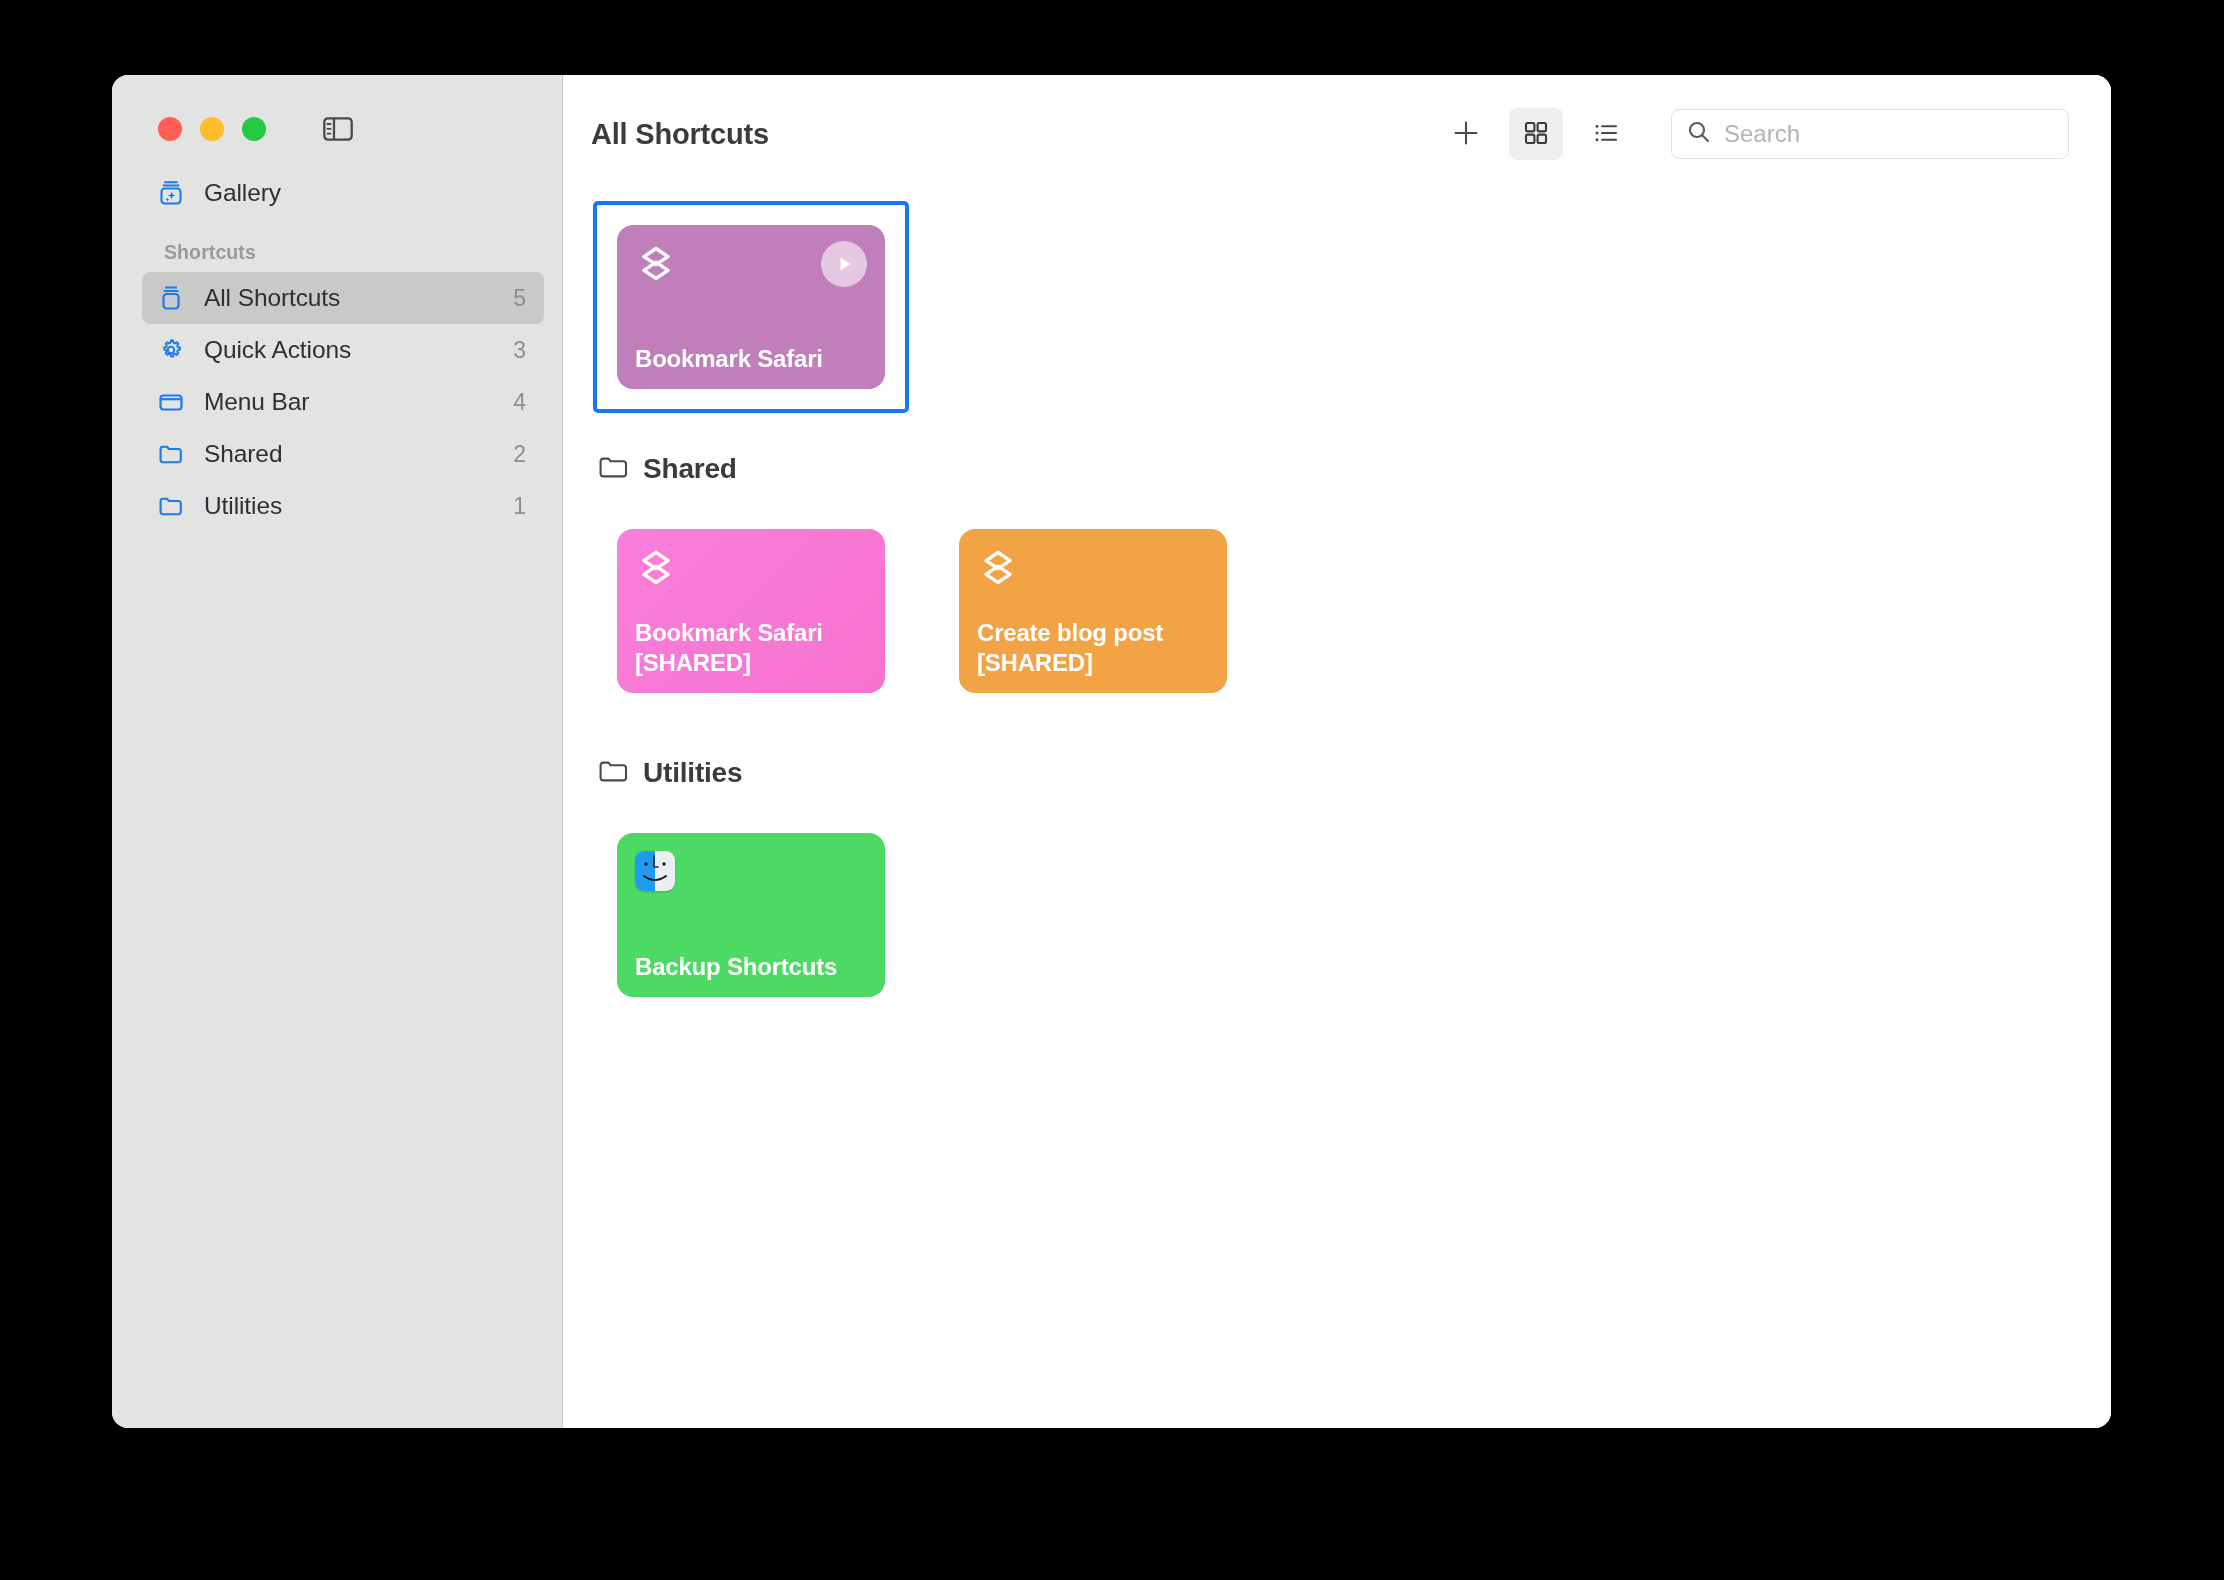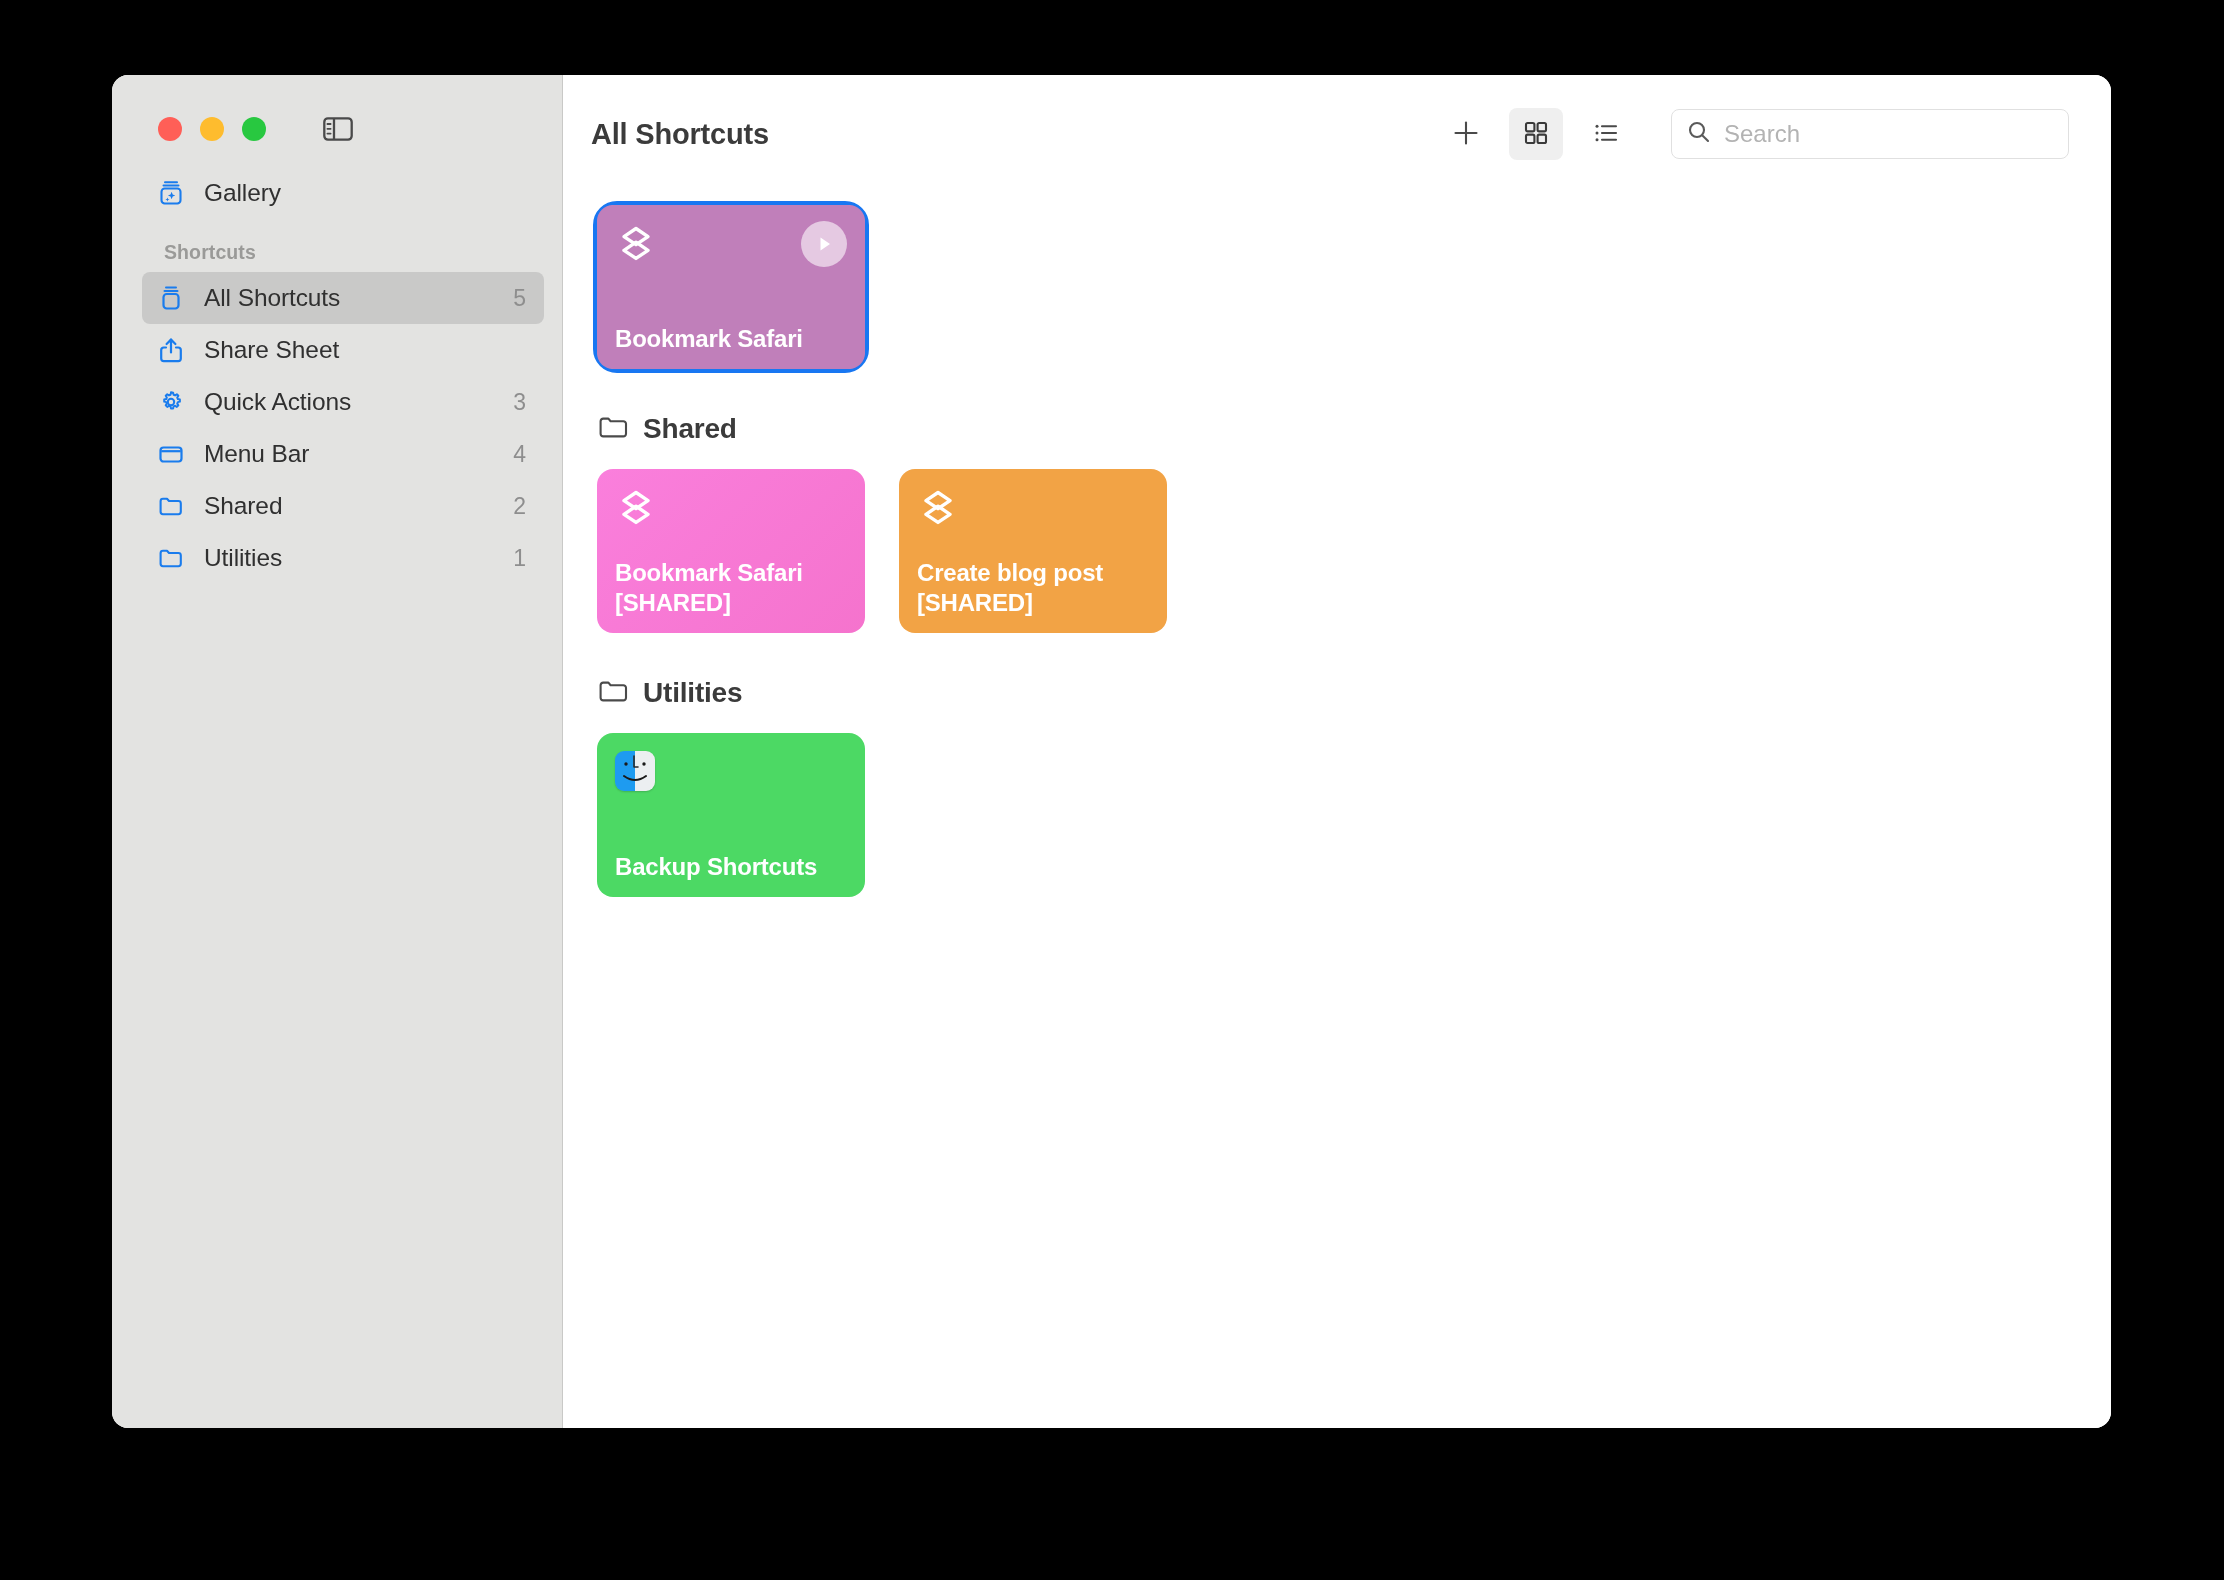--- a/index.html
+++ b/index.html
@@ -168,22 +168,22 @@
   }
 
   .card-row {
     display: flex;
     gap: 26px;
     padding-left: 30px;
   }
 
   .card-wrap {
     width: 140px;
-    padding: 0;
-    border-radius: 24px;
+    padding: 20px;
+    border-radius: 5px;
     border: 4px solid transparent;
   }
   .card-wrap.selected { border-color: #1877f2; }
 
   .card {
     width: 268px;
     height: 164px;
     border-radius: 16px;
     position: relative;
     padding: 18px 18px 16px 18px;
@@ -268,31 +268,20 @@
           <svg width="28" height="28" viewBox="0 0 28 28">
             <line x1="9" y1="3.6" x2="19" y2="3.6" stroke="#1a7ced" stroke-width="2" stroke-linecap="round"></line>
             <line x1="7.5" y1="7" x2="20.5" y2="7" stroke="#1a7ced" stroke-width="2" stroke-linecap="round"></line>
             <rect x="6.5" y="10" width="15" height="14.5" rx="3.2" fill="none" stroke="#1a7ced" stroke-width="2.2"></rect>
           </svg>
         </span>
         <span class="label">All Shortcuts</span>
         <span class="count">5</span>
       </div>
 
-      <div class="nav-row">
-        <span class="icon">
-          <svg width="28" height="28" viewBox="0 0 28 28">
-            <path d="M9 11.5 H6.8 a2.6 2.6 0 0 0 -2.6 2.6 v8.4 a2.6 2.6 0 0 0 2.6 2.6 h14.4 a2.6 2.6 0 0 0 2.6 -2.6 v-8.4 a2.6 2.6 0 0 0 -2.6 -2.6 H19" fill="none" stroke="#1a7ced" stroke-width="2.2" stroke-linecap="round"></path>
-            <line x1="14" y1="3.6" x2="14" y2="16.4" stroke="#1a7ced" stroke-width="2.2" stroke-linecap="round"></line>
-            <path d="M9.6 8 L14 3.6 L18.4 8" fill="none" stroke="#1a7ced" stroke-width="2.2" stroke-linecap="round" stroke-linejoin="round"></path>
-          </svg>
-        </span>
-        <span class="label">Share Sheet</span>
-        <span class="count"></span>
-      </div>
 
       <div class="nav-row">
         <span class="icon">
           <svg width="28" height="28" viewBox="0 0 28 28">
             <path d="M14 4.2 l2.1 0.55 0.5 2.0 1.5 0.62 1.75 -1.1 1.5 1.5 -1.1 1.75 0.62 1.5 2.0 0.5 0 2.12 -2.0 0.5 -0.62 1.5 1.1 1.75 -1.5 1.5 -1.75 -1.1 -1.5 0.62 -0.5 2.0 -2.12 0 -0.5 -2.0 -1.5 -0.62 -1.75 1.1 -1.5 -1.5 1.1 -1.75 -0.62 -1.5 -2.0 -0.5 0 -2.12 2.0 -0.5 0.62 -1.5 -1.1 -1.75 1.5 -1.5 1.75 1.1 1.5 -0.62 0.5 -2.0 z" fill="none" stroke="#1a7ced" stroke-width="2" stroke-linejoin="round"></path>
             <circle cx="14" cy="14" r="3.2" fill="none" stroke="#1a7ced" stroke-width="2"></circle>
           </svg>
         </span>
         <span class="label">Quick Actions</span>
         <span class="count">3</span>

